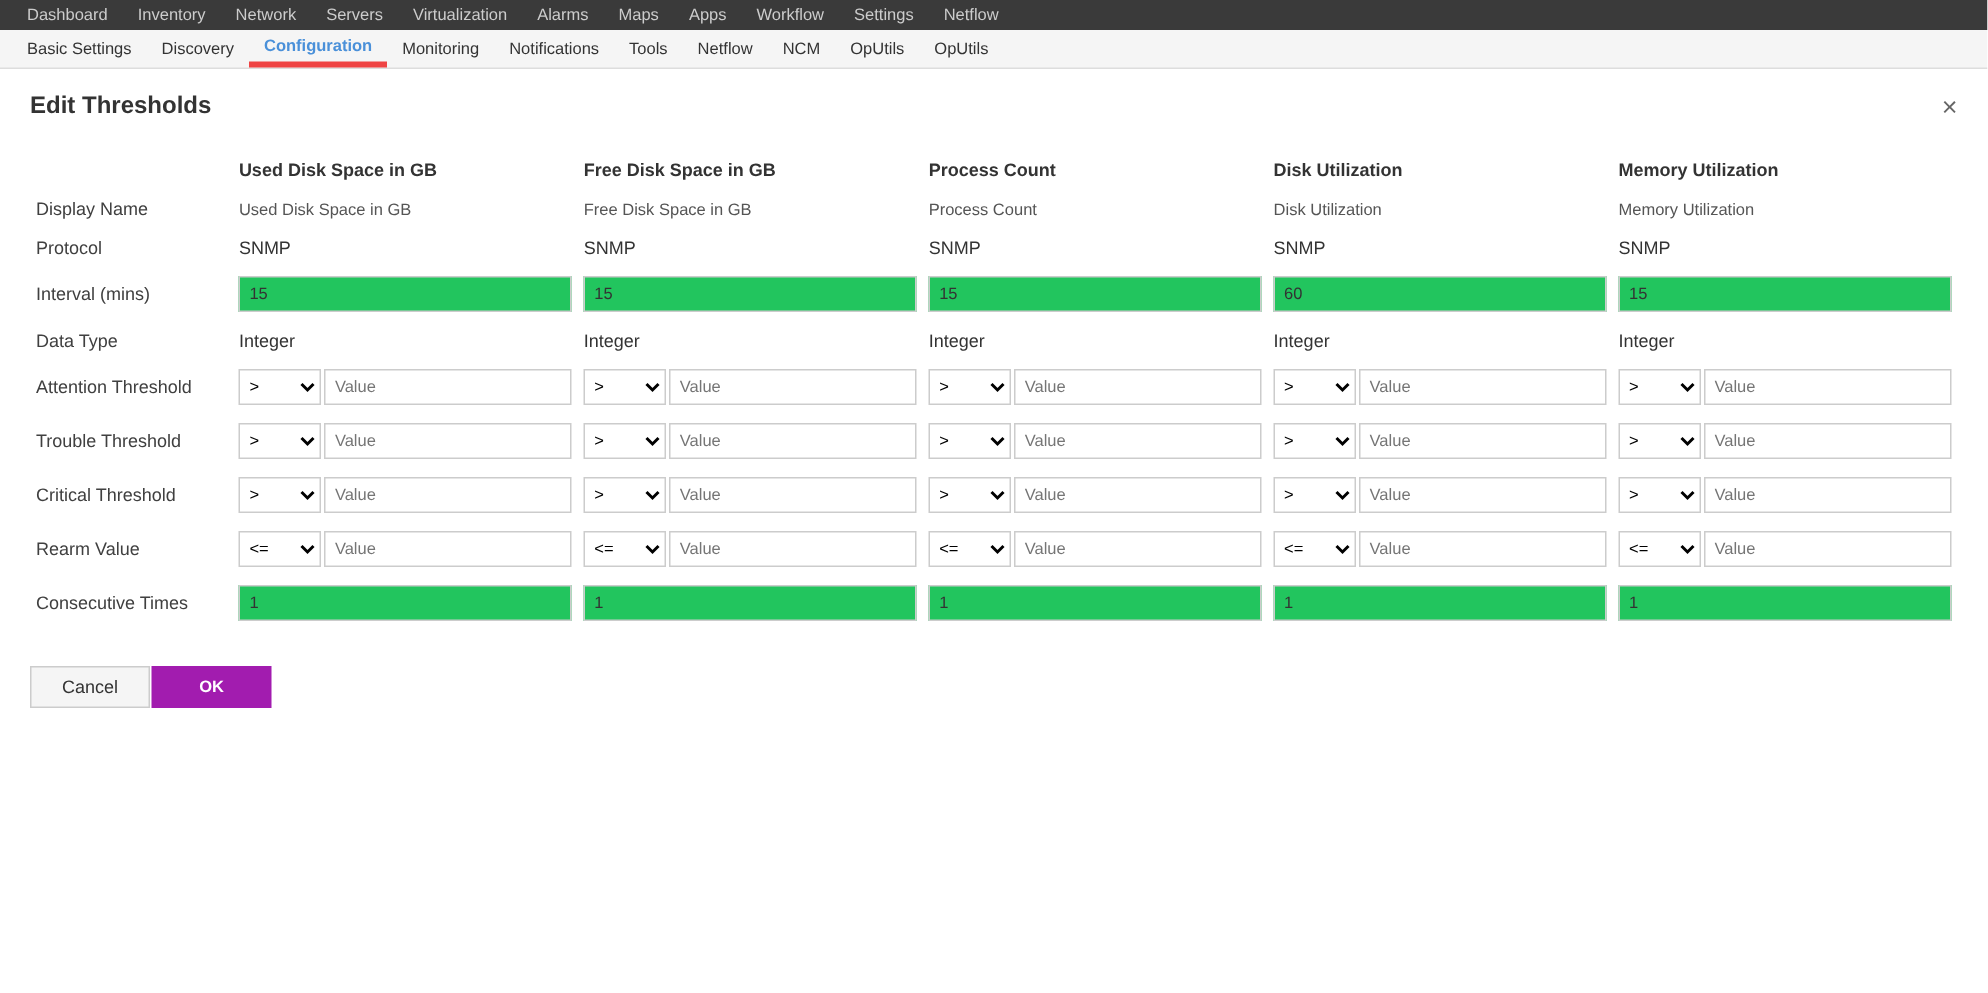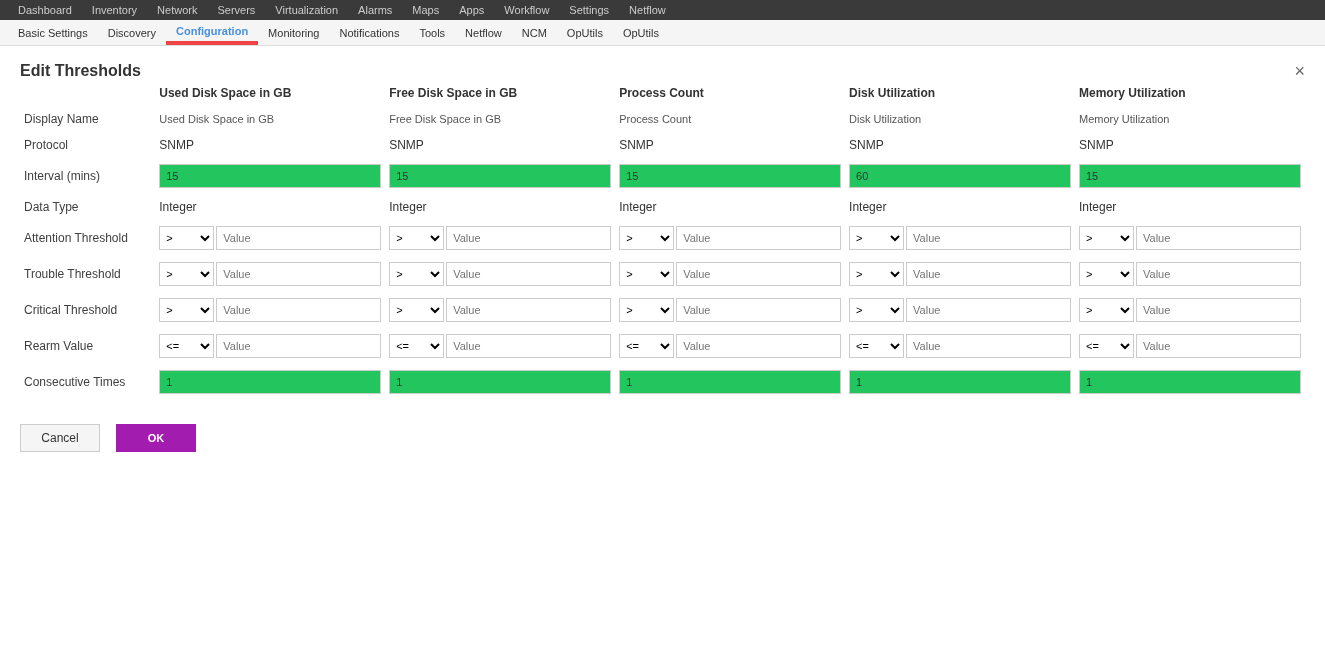--- a/index.html
+++ b/index.html
@@ -47,20 +47,21 @@
     
     .page-container {
       padding: 16px 20px;
     }
 
     
     .dialog-header {
       display: flex;
       align-items: center;
       justify-content: space-between;
+      margin-bottom: 20px;
     }
     .dialog-title {
       font-size: 16px;
       font-weight: bold;
       color: #333;
     }
     .close-btn {
       cursor: pointer;
       font-size: 18px;
       color: #666;
@@ -140,21 +141,21 @@
       padding: 10px 6px;
       font-size: 11px;
       color: #999;
       background: #fff;
     }
 
     
     .btn-bar {
       margin-top: 24px;
       display: flex;
-      gap: 16px;
+      gap: 1px;
     }
     .btn-cancel {
       width: 80px;
       height: 28px;
       border: 1px solid #ccc;
       background: #f5f5f5;
       cursor: pointer;
       font-size: 12px;
       color: #333;
     }

